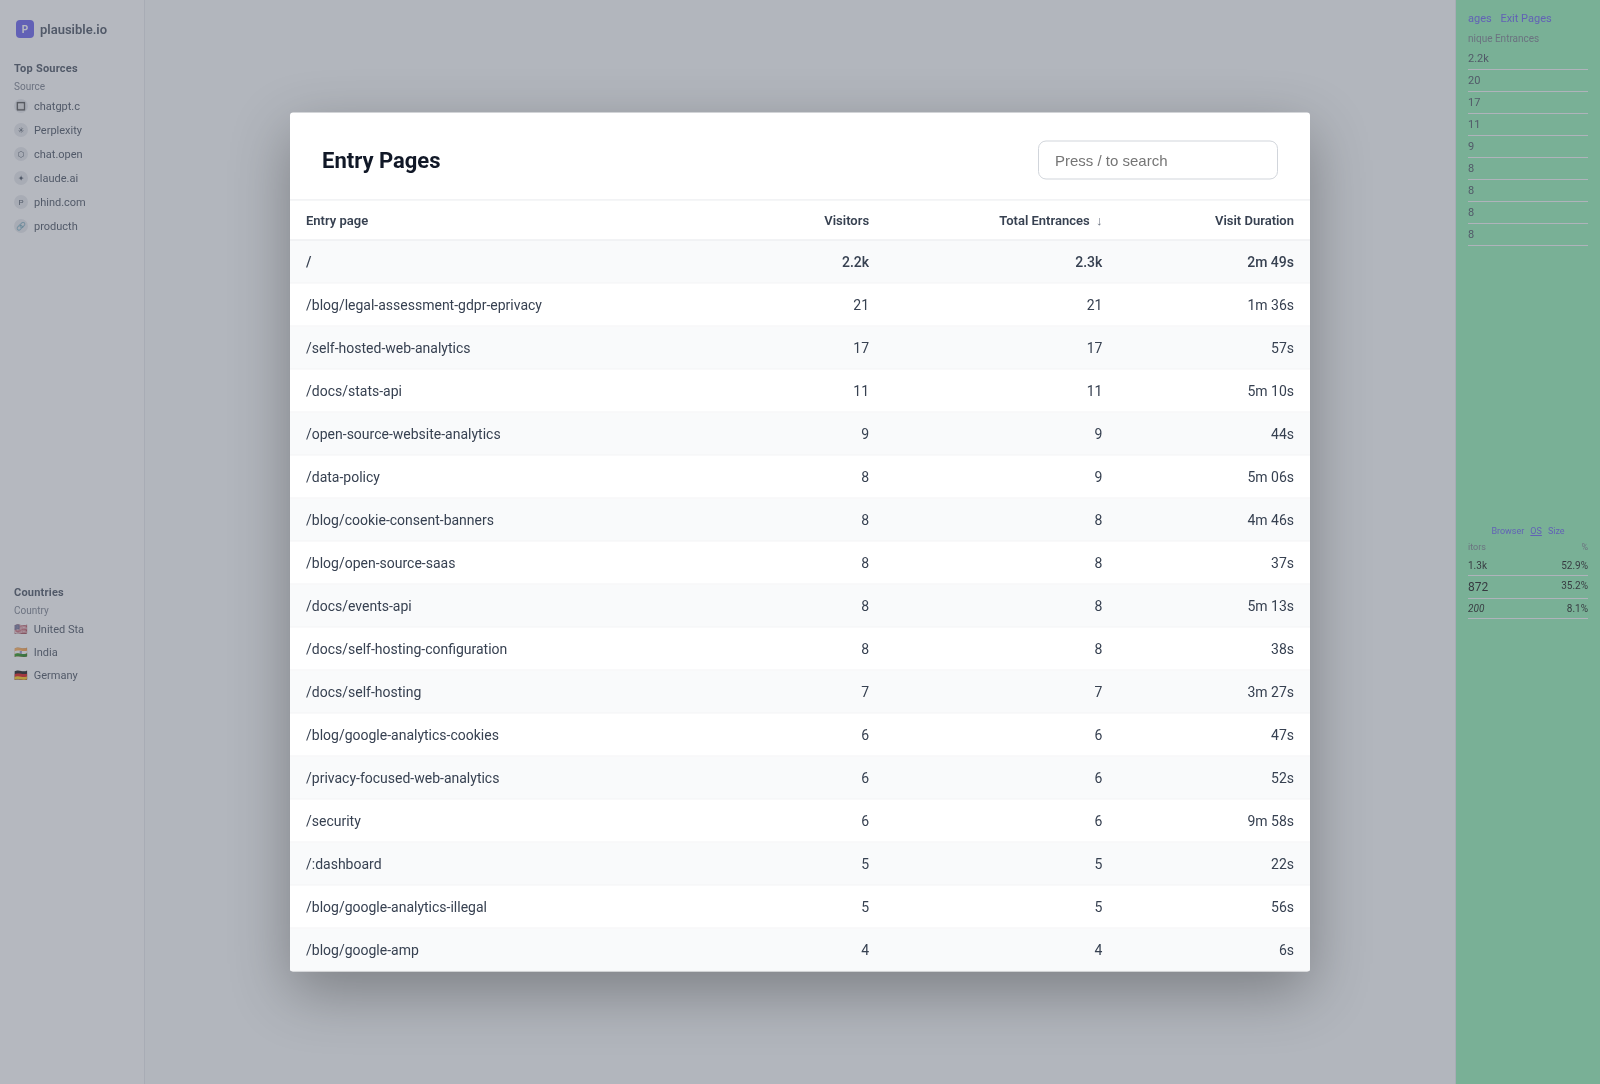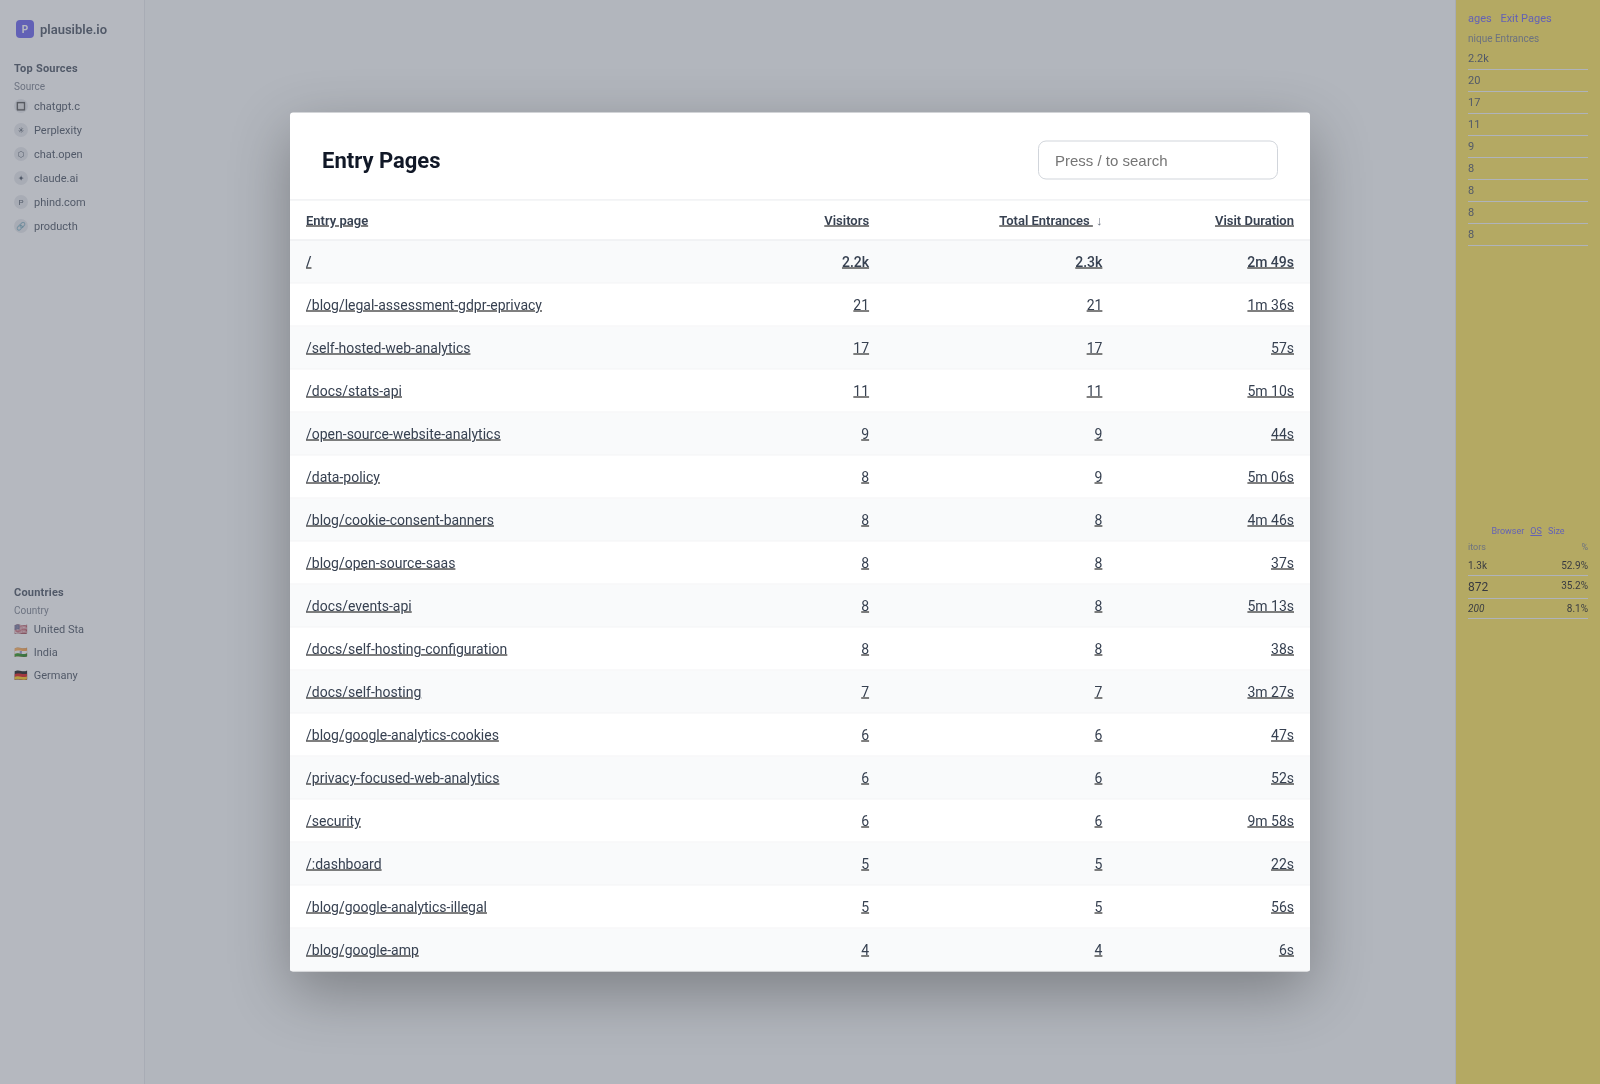--- a/index.html
+++ b/index.html
@@ -105,21 +105,21 @@
       color: #374151;
     }
 
     
     .bg-right {
       position: absolute;
       right: 0;
       top: 0;
       width: 145px;
       height: 1084px;
-      background: #fde047;
+      background: #86efac;
       border-left: 1px solid #e5e7eb;
       z-index: 1;
       padding: 12px;
     }
 
     .bg-right-header {
       font-size: 11px;
       color: #374151;
       margin-bottom: 8px;
     }
@@ -178,21 +178,20 @@
       font-size: 15px;
       color: #9ca3af;
       width: 240px;
       outline: none;
       background: #fff;
     }
 
     .modal-body {
       overflow-y: auto;
       flex: 1;
-      text-decoration: underline;
     }
 
     
     .table {
       width: 100%;
       border-collapse: collapse;
     }
 
     .table thead tr th {
       padding: 12px 16px;

